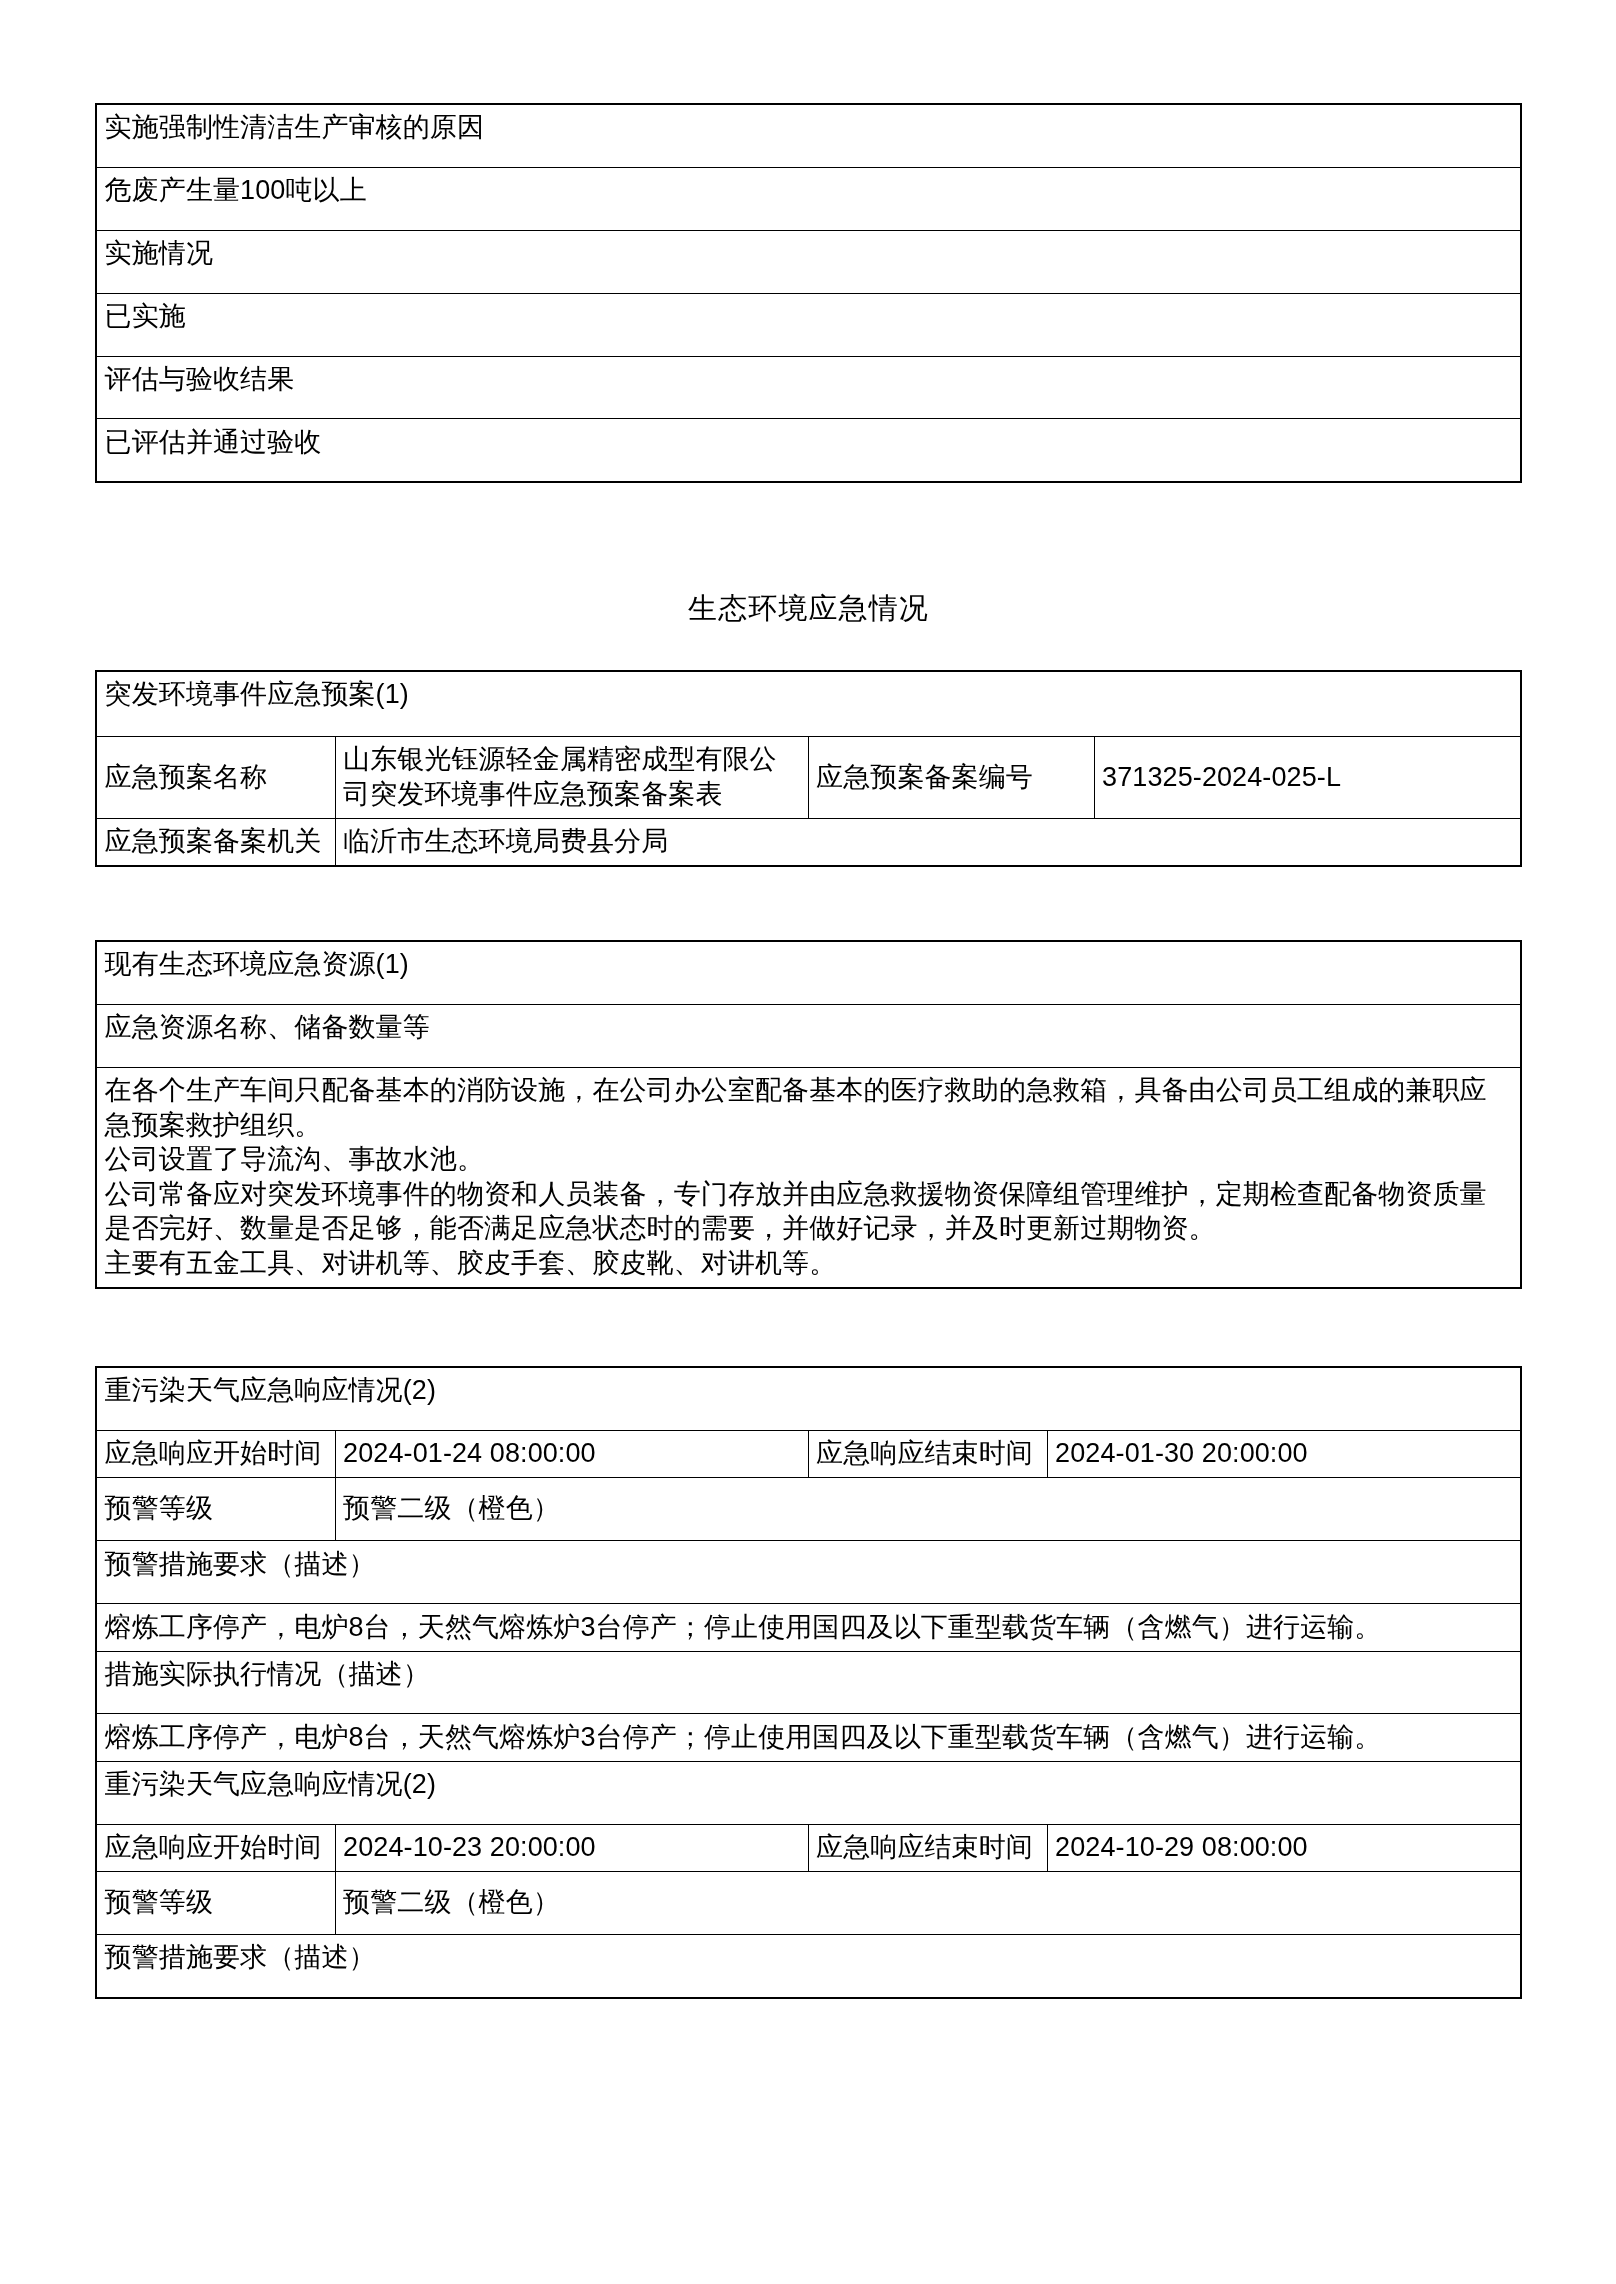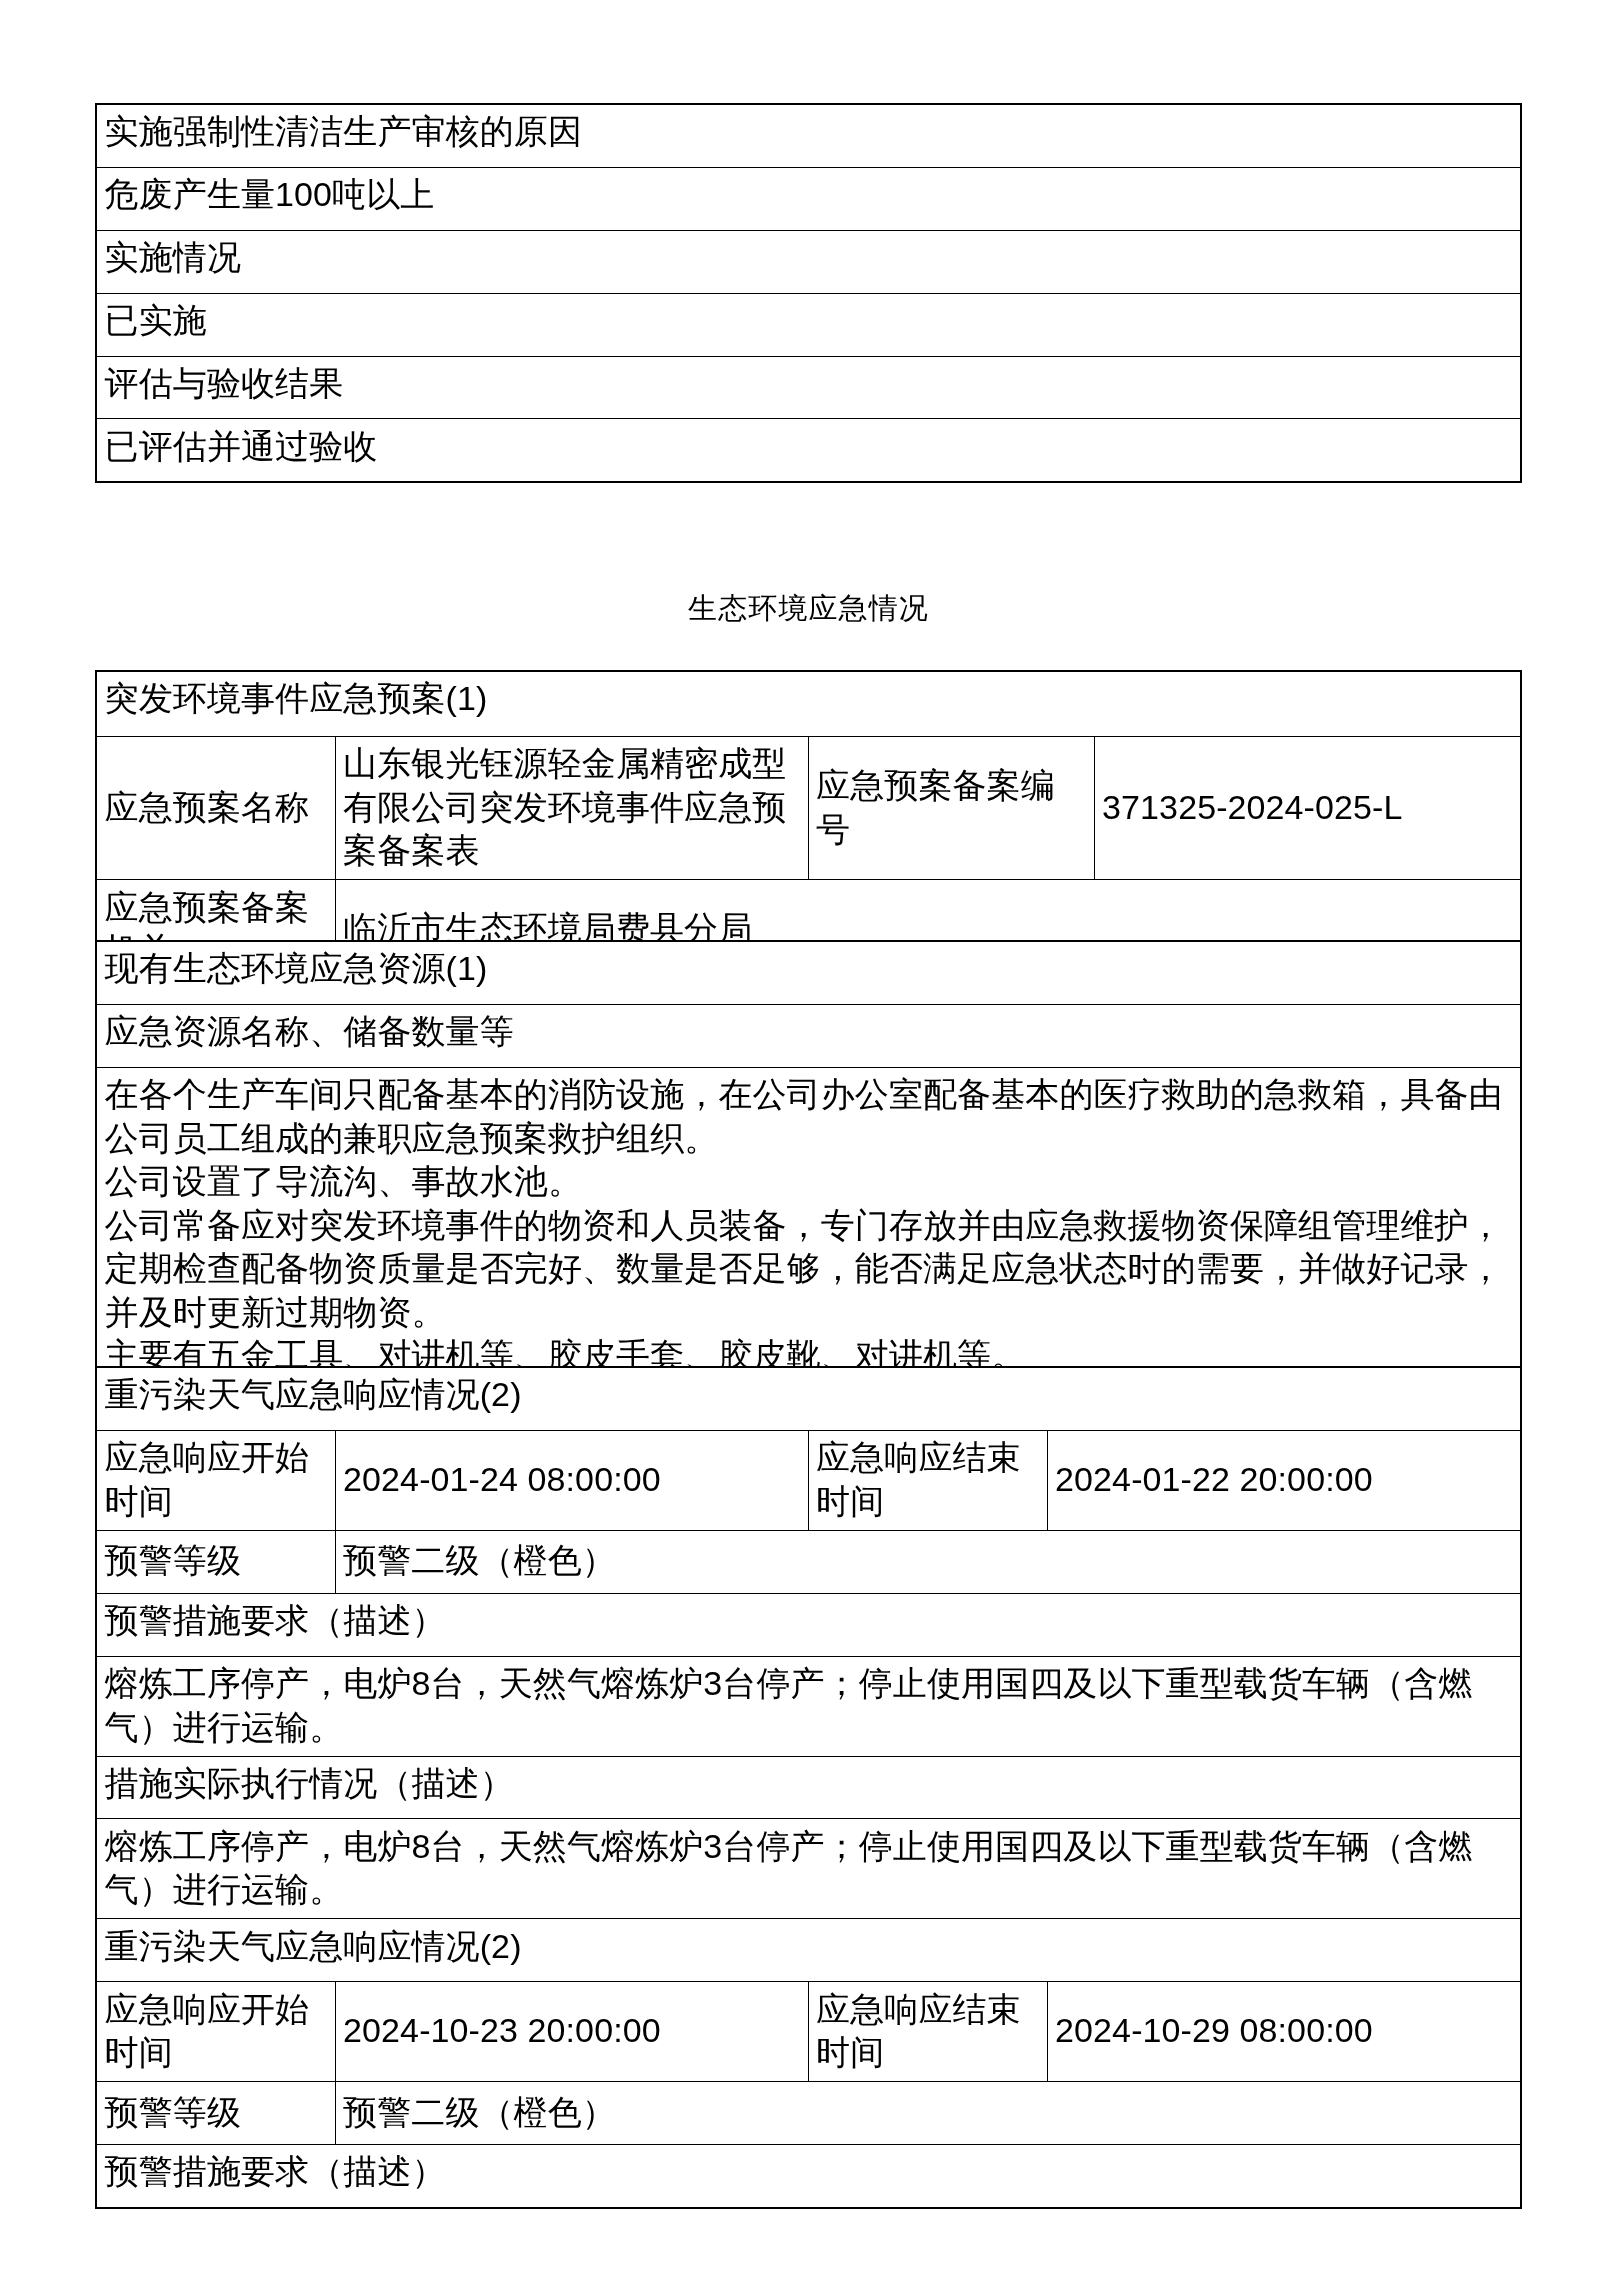--- a/index.html
+++ b/index.html
@@ -28,21 +28,21 @@
     position: absolute;
     border-collapse: collapse;
     table-layout: fixed;
     border: 2.2px solid #000;
     background: #fff;
   }
   .doc-table td {
     border: 1.6px solid #000;
     padding: 5.4px 7.6px 6.5px 7.6px;
     vertical-align: top;
-    font-size: 34px;
+    font-size: 27px;
     line-height: 1.28;
     font-weight: 400;
     letter-spacing: 0.1px;
     word-break: break-all;
   }
   .doc-table td.mid {
     vertical-align: middle;
   }
   .doc-table td.nowrap {
     word-break: keep-all;
@@ -190,21 +190,21 @@
     </colgroup>
     <tbody>
 
       <tr>
         <td colspan="4" style="height:50px">重污染天气应急响应情况(2)</td>
       </tr>
       <tr>
         <td>应急响应开始时间</td>
         <td class="mid">2024-01-24 08:00:00</td>
         <td>应急响应结束时间</td>
-        <td class="mid">2024-01-22 20:00:00</td>
+        <td class="mid">2024-01-30 20:00:00</td>
       </tr>
       <tr>
         <td class="mid" style="height:50px">预警等级</td>
         <td class="mid cell-pad-left" colspan="3">预警二级（橙色）</td>
       </tr>
       <tr>
         <td colspan="4" style="height:50px">预警措施要求（描述）</td>
       </tr>
       <tr>
         <td colspan="4">熔炼工序停产，电炉8台，天然气熔炼炉3台停产；停止使用国四及以下重型载货车辆（含燃气）进行运输。</td>

